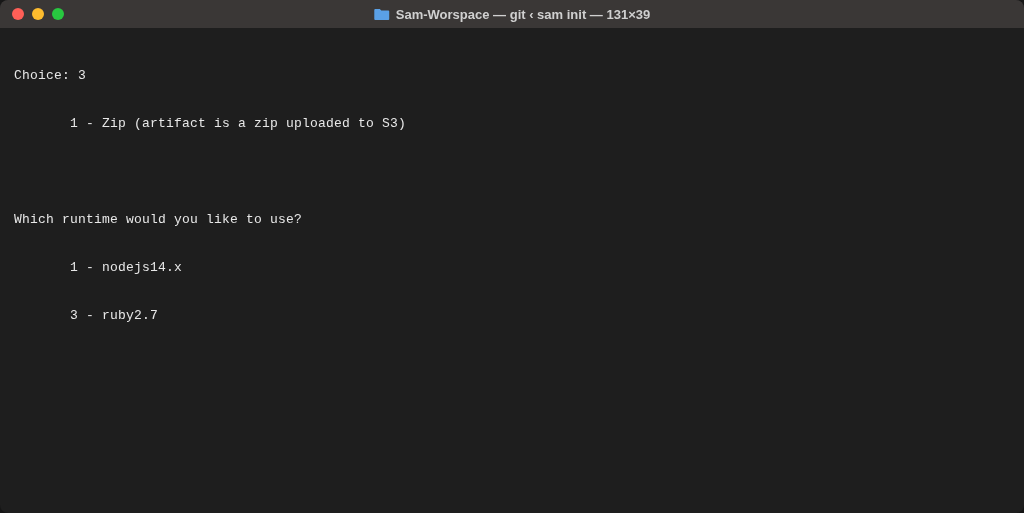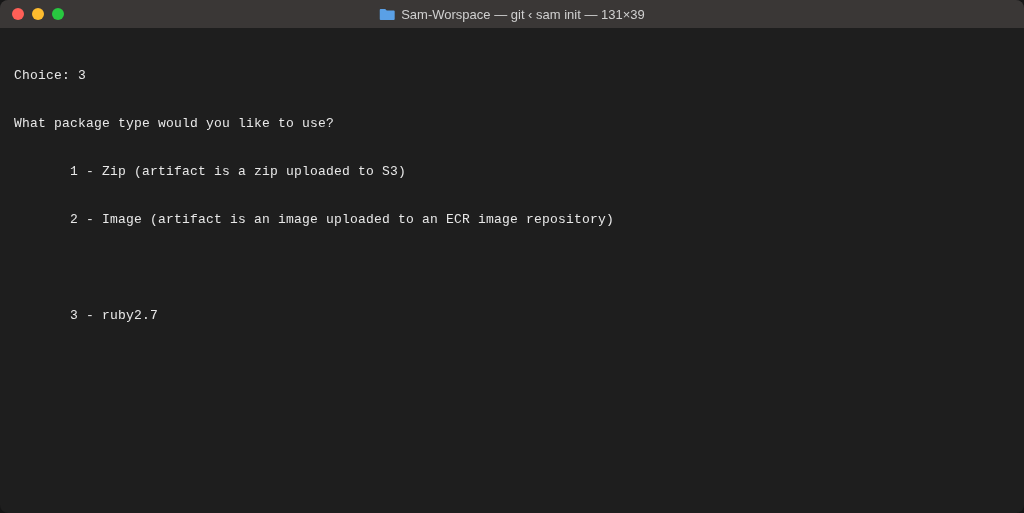--- a/index.html
+++ b/index.html
@@ -48,21 +48,21 @@
     .title-center {
       position: absolute;
       left: 50%;
       transform: translateX(-50%);
       display: flex;
       align-items: center;
       gap: 6px;
       color: #d0d0d0;
       font-family: -apple-system, BlinkMacSystemFont, "Segoe UI", sans-serif;
       font-size: 13px;
-      font-weight: 400;
+      font-weight: 700;
     }
     .folder-icon {
       width: 16px;
       height: 13px;
       display: inline-block;
     }
     .terminal-body {
       padding: 8px 14px;
       line-height: 1.23;
       white-space: pre;
@@ -92,24 +92,24 @@
         <svg viewBox="0 0 16 13" width="16" height="13">
           <path d="M1.5 1 L6 1 L7.5 2.5 L14.5 2.5 Q15.5 2.5 15.5 3.5 L15.5 11 Q15.5 12 14.5 12 L1.5 12 Q0.5 12 0.5 11 L0.5 2 Q0.5 1 1.5 1 Z" fill="#5aa0e6"></path>
         </svg>
       </span>
       <span>Sam-Worspace — git ‹ sam init — 131×39</span>
     </div>
   </div>
 
   <div class="terminal-body">
     <div class="line">Choice: 3</div>
-    <div class="line">What package type would you like to use?</div>
     <div class="line indent">1 - Zip (artifact is a zip uploaded to S3)</div>
-    <div class="line indent">2 - Image (artifact is an image uploaded to an ECR image repository)</div>
     <div class="line">&nbsp;</div>
+    <div class="line">Which runtime would you like to use?</div>
+    <div class="line indent">1 - nodejs14.x</div>
     <div class="line indent">3 - ruby2.7</div>
     
     
     
     
     
     
     
     
     

